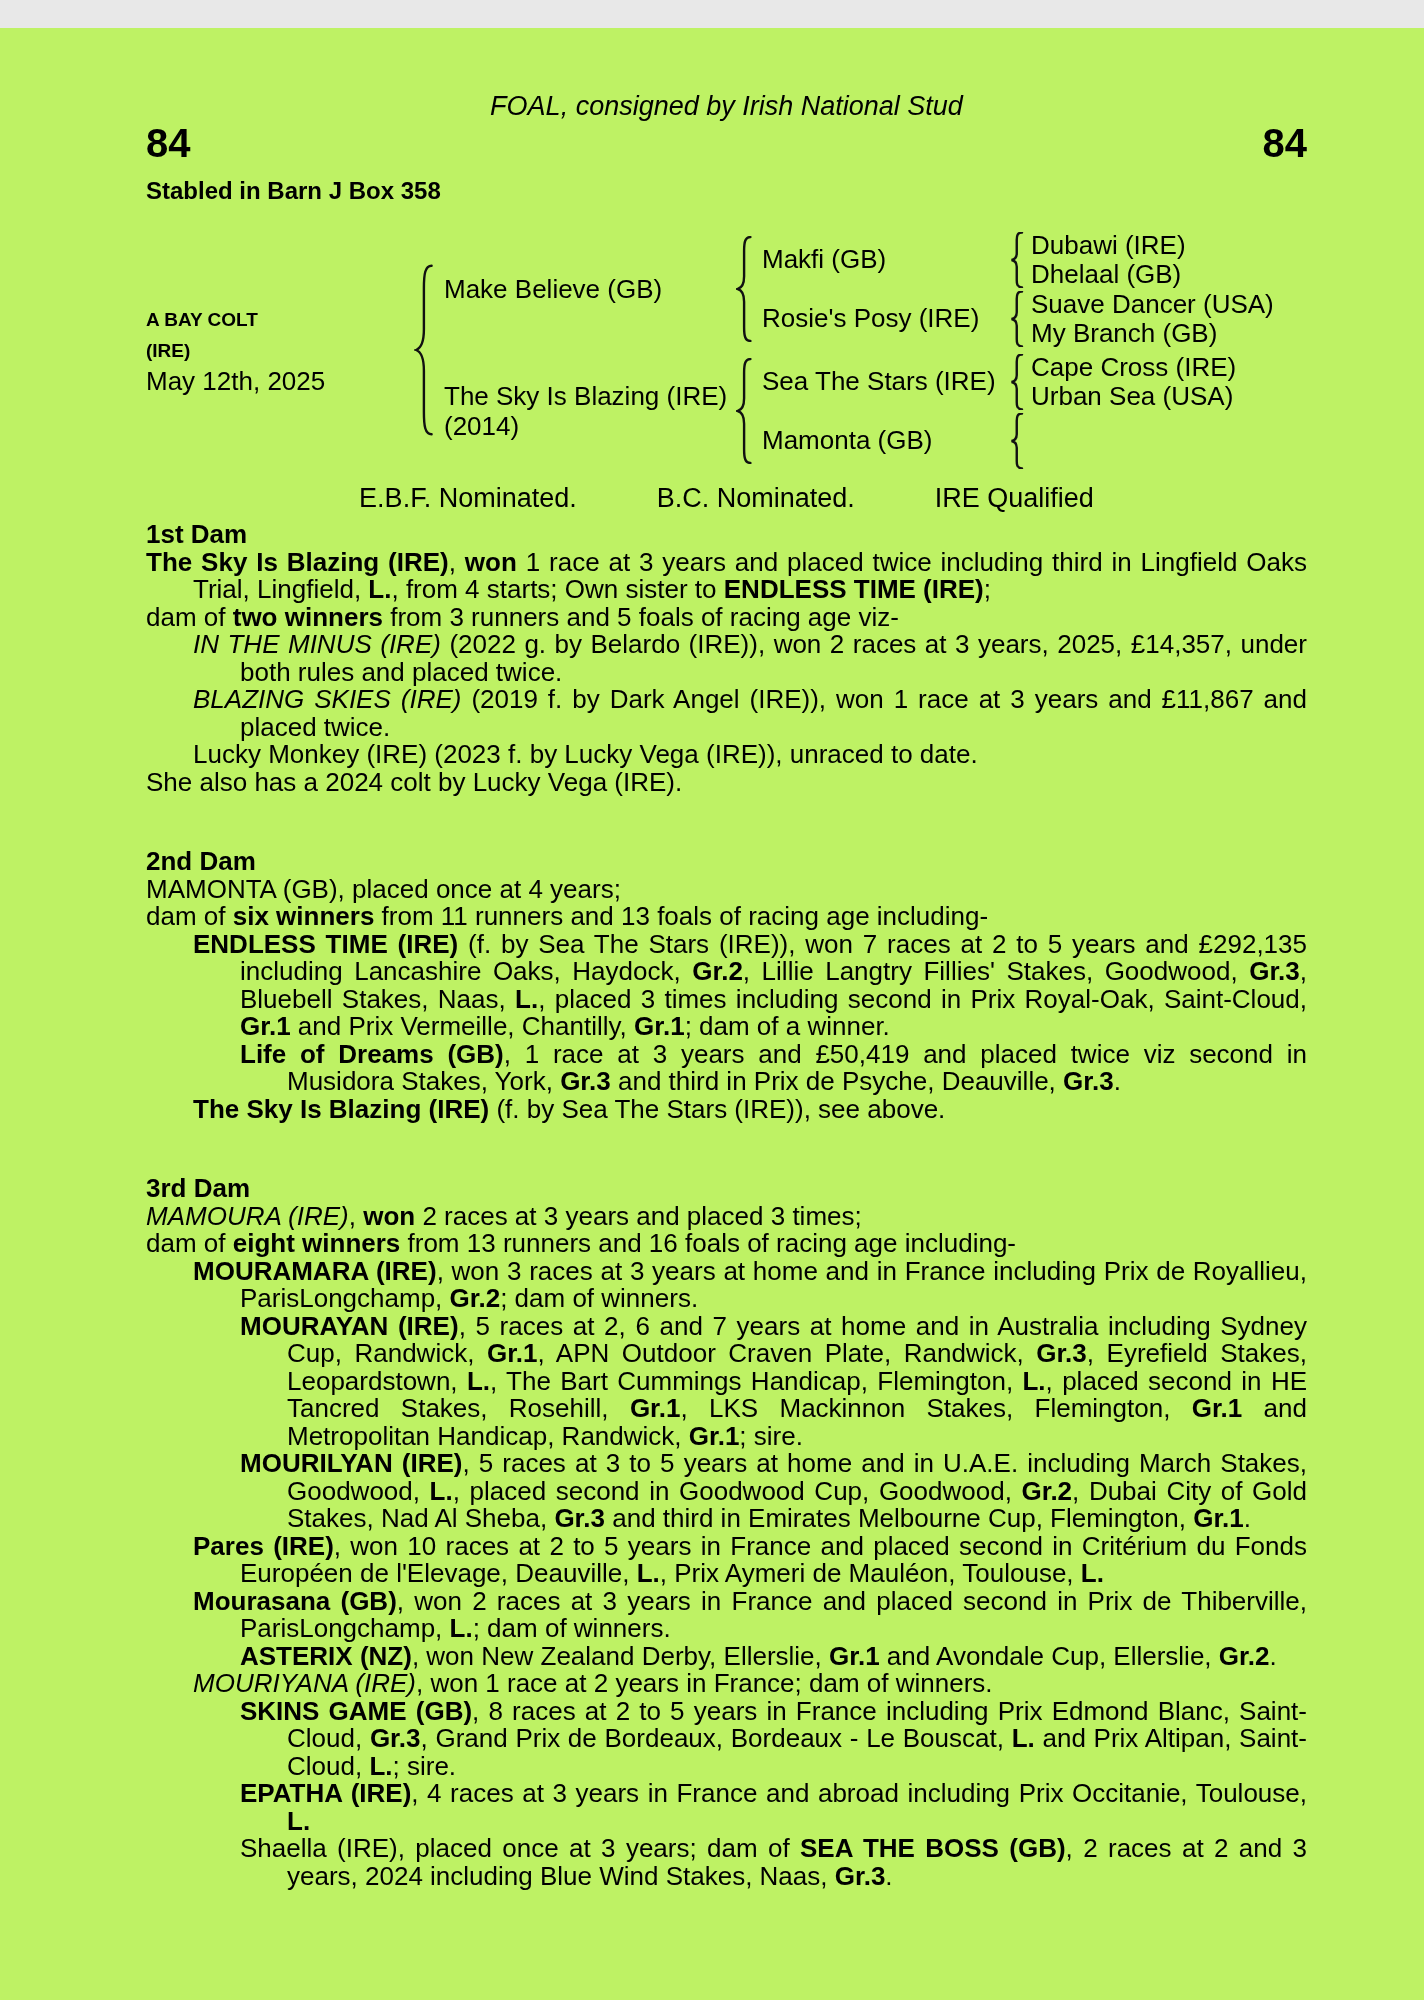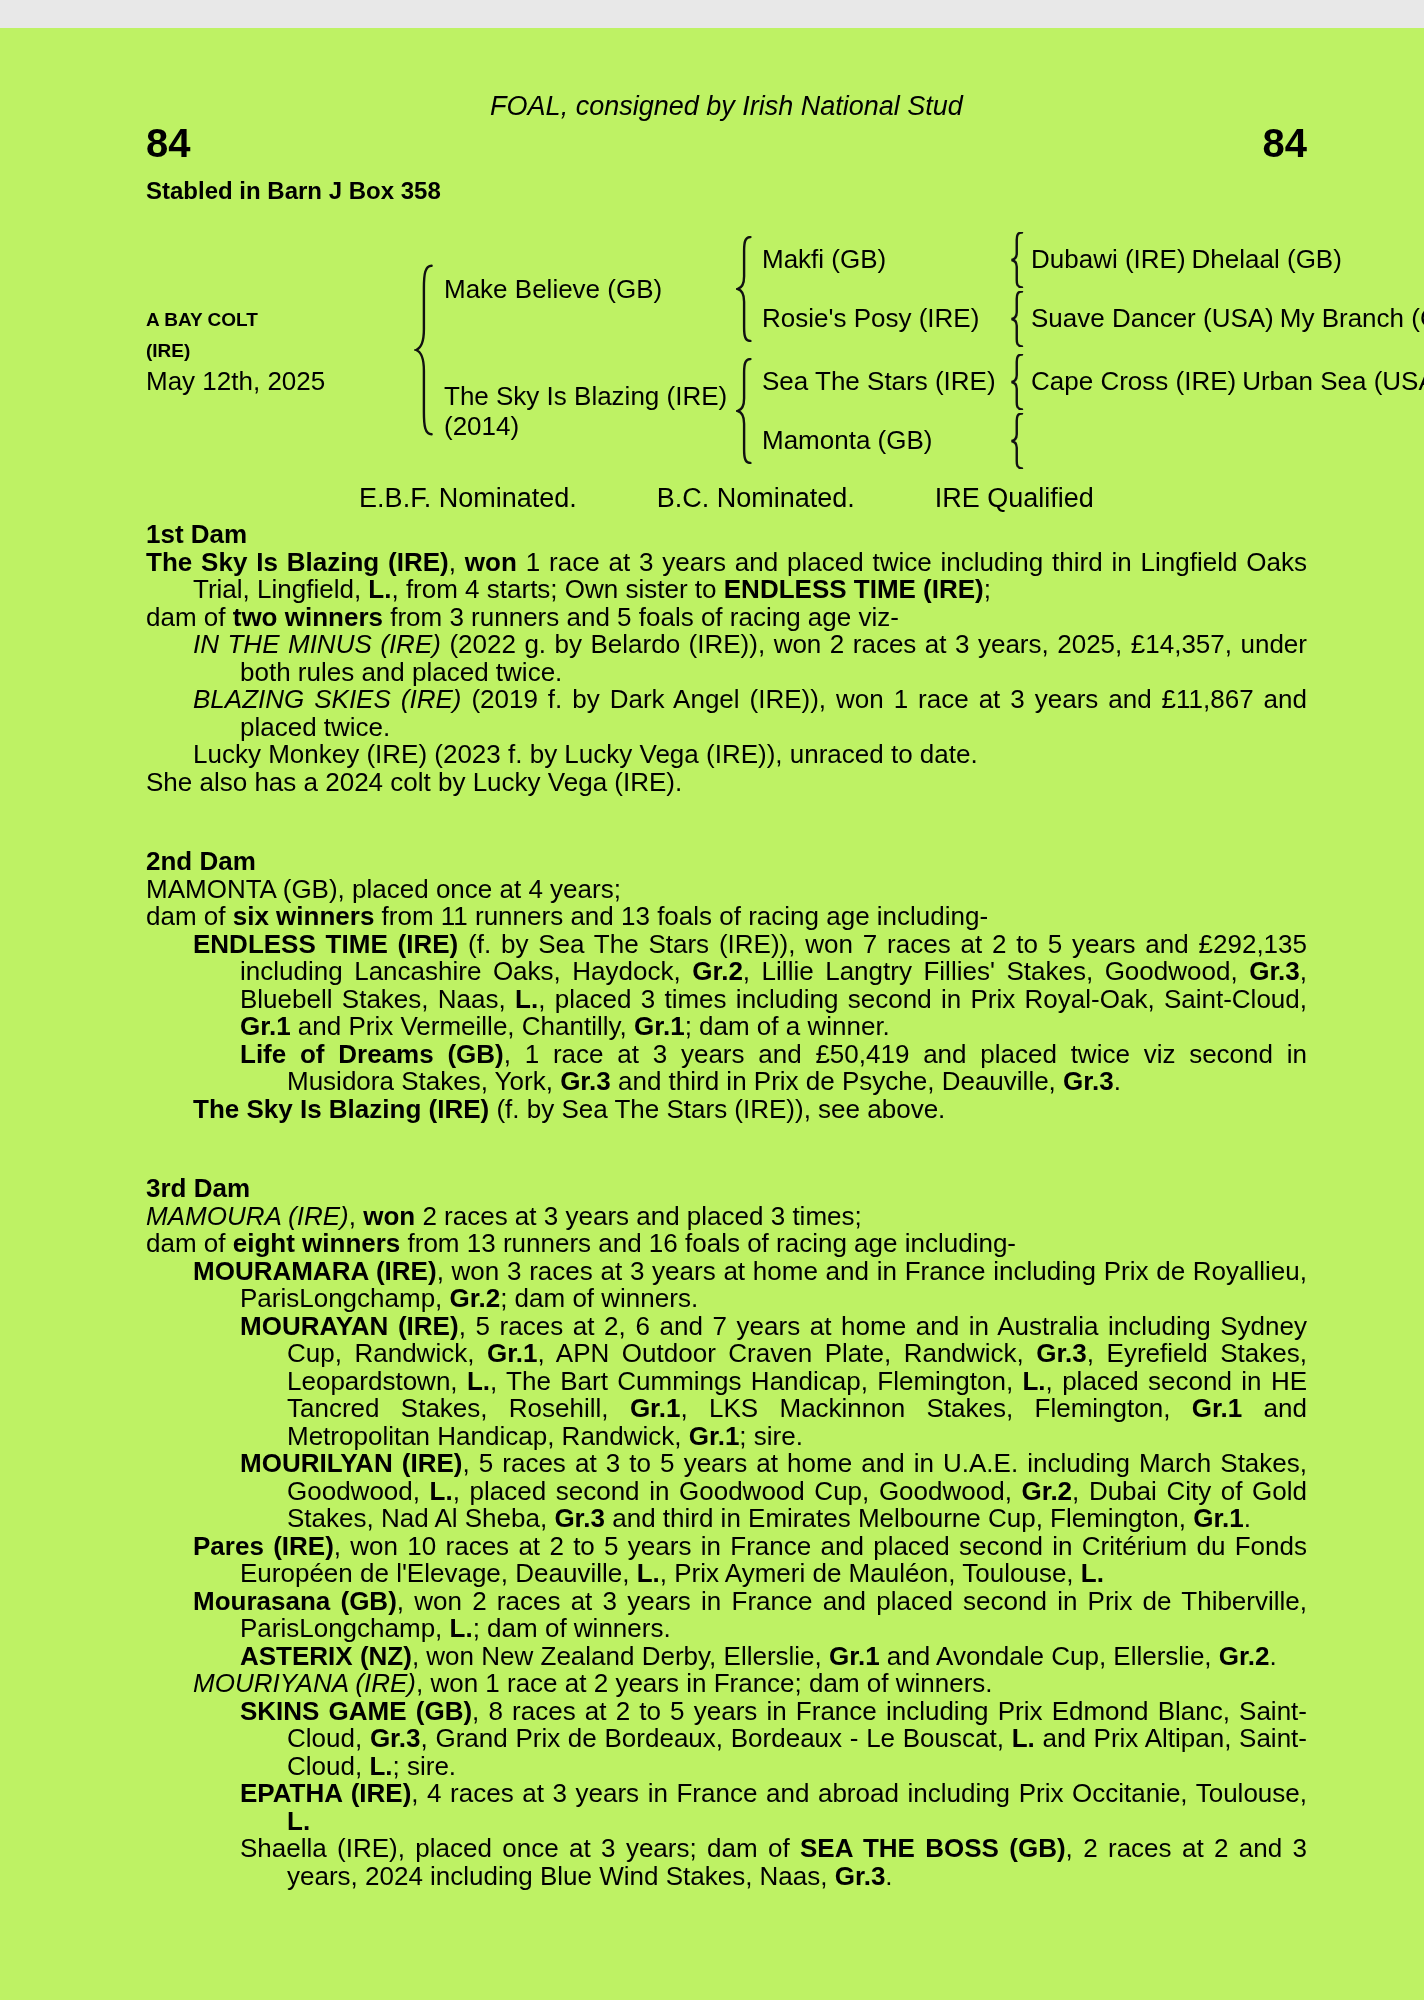--- a/index.html
+++ b/index.html
@@ -24,21 +24,21 @@
   .pedigree{display:flex;align-items:center;margin-top:24px;height:240px;font-size:26px;}
   .ped-subject{width:268px;flex:0 0 268px;}
   .subj-name{font-weight:bold;font-size:19px;line-height:31px;}
   .subj-date{font-size:26px;line-height:30px;}
   .gen1col{display:flex;flex-direction:column;justify-content:space-between;height:240px;}
   .g1group{display:flex;align-items:center;height:118px;}
   .g1name{width:300px;flex:0 0 300px;line-height:30px;padding-left:8px;box-sizing:border-box;}
   .g2col{display:flex;flex-direction:column;}
   .g2group{display:flex;align-items:center;height:59px;}
   .g2name{width:256px;flex:0 0 256px;line-height:29px;padding-left:8px;box-sizing:border-box;white-space:nowrap;}
-  .g3col{display:flex;flex-direction:row;justify-content:center;}
+  .g3col{display:flex;flex-direction:column;justify-content:center;}
   .g3cell{height:29px;line-height:29px;white-space:nowrap;padding-left:6px;}
   .brace{flex:0 0 auto;}
   .brace svg{display:block;width:100%;height:100%;}
   .brace.big{width:22px;height:172px;}
   .brace.med{width:18px;height:106px;}
   .brace.small{width:15px;height:56px;}
 
   
   .nominations{
     display:flex;justify-content:center;gap:80px;

